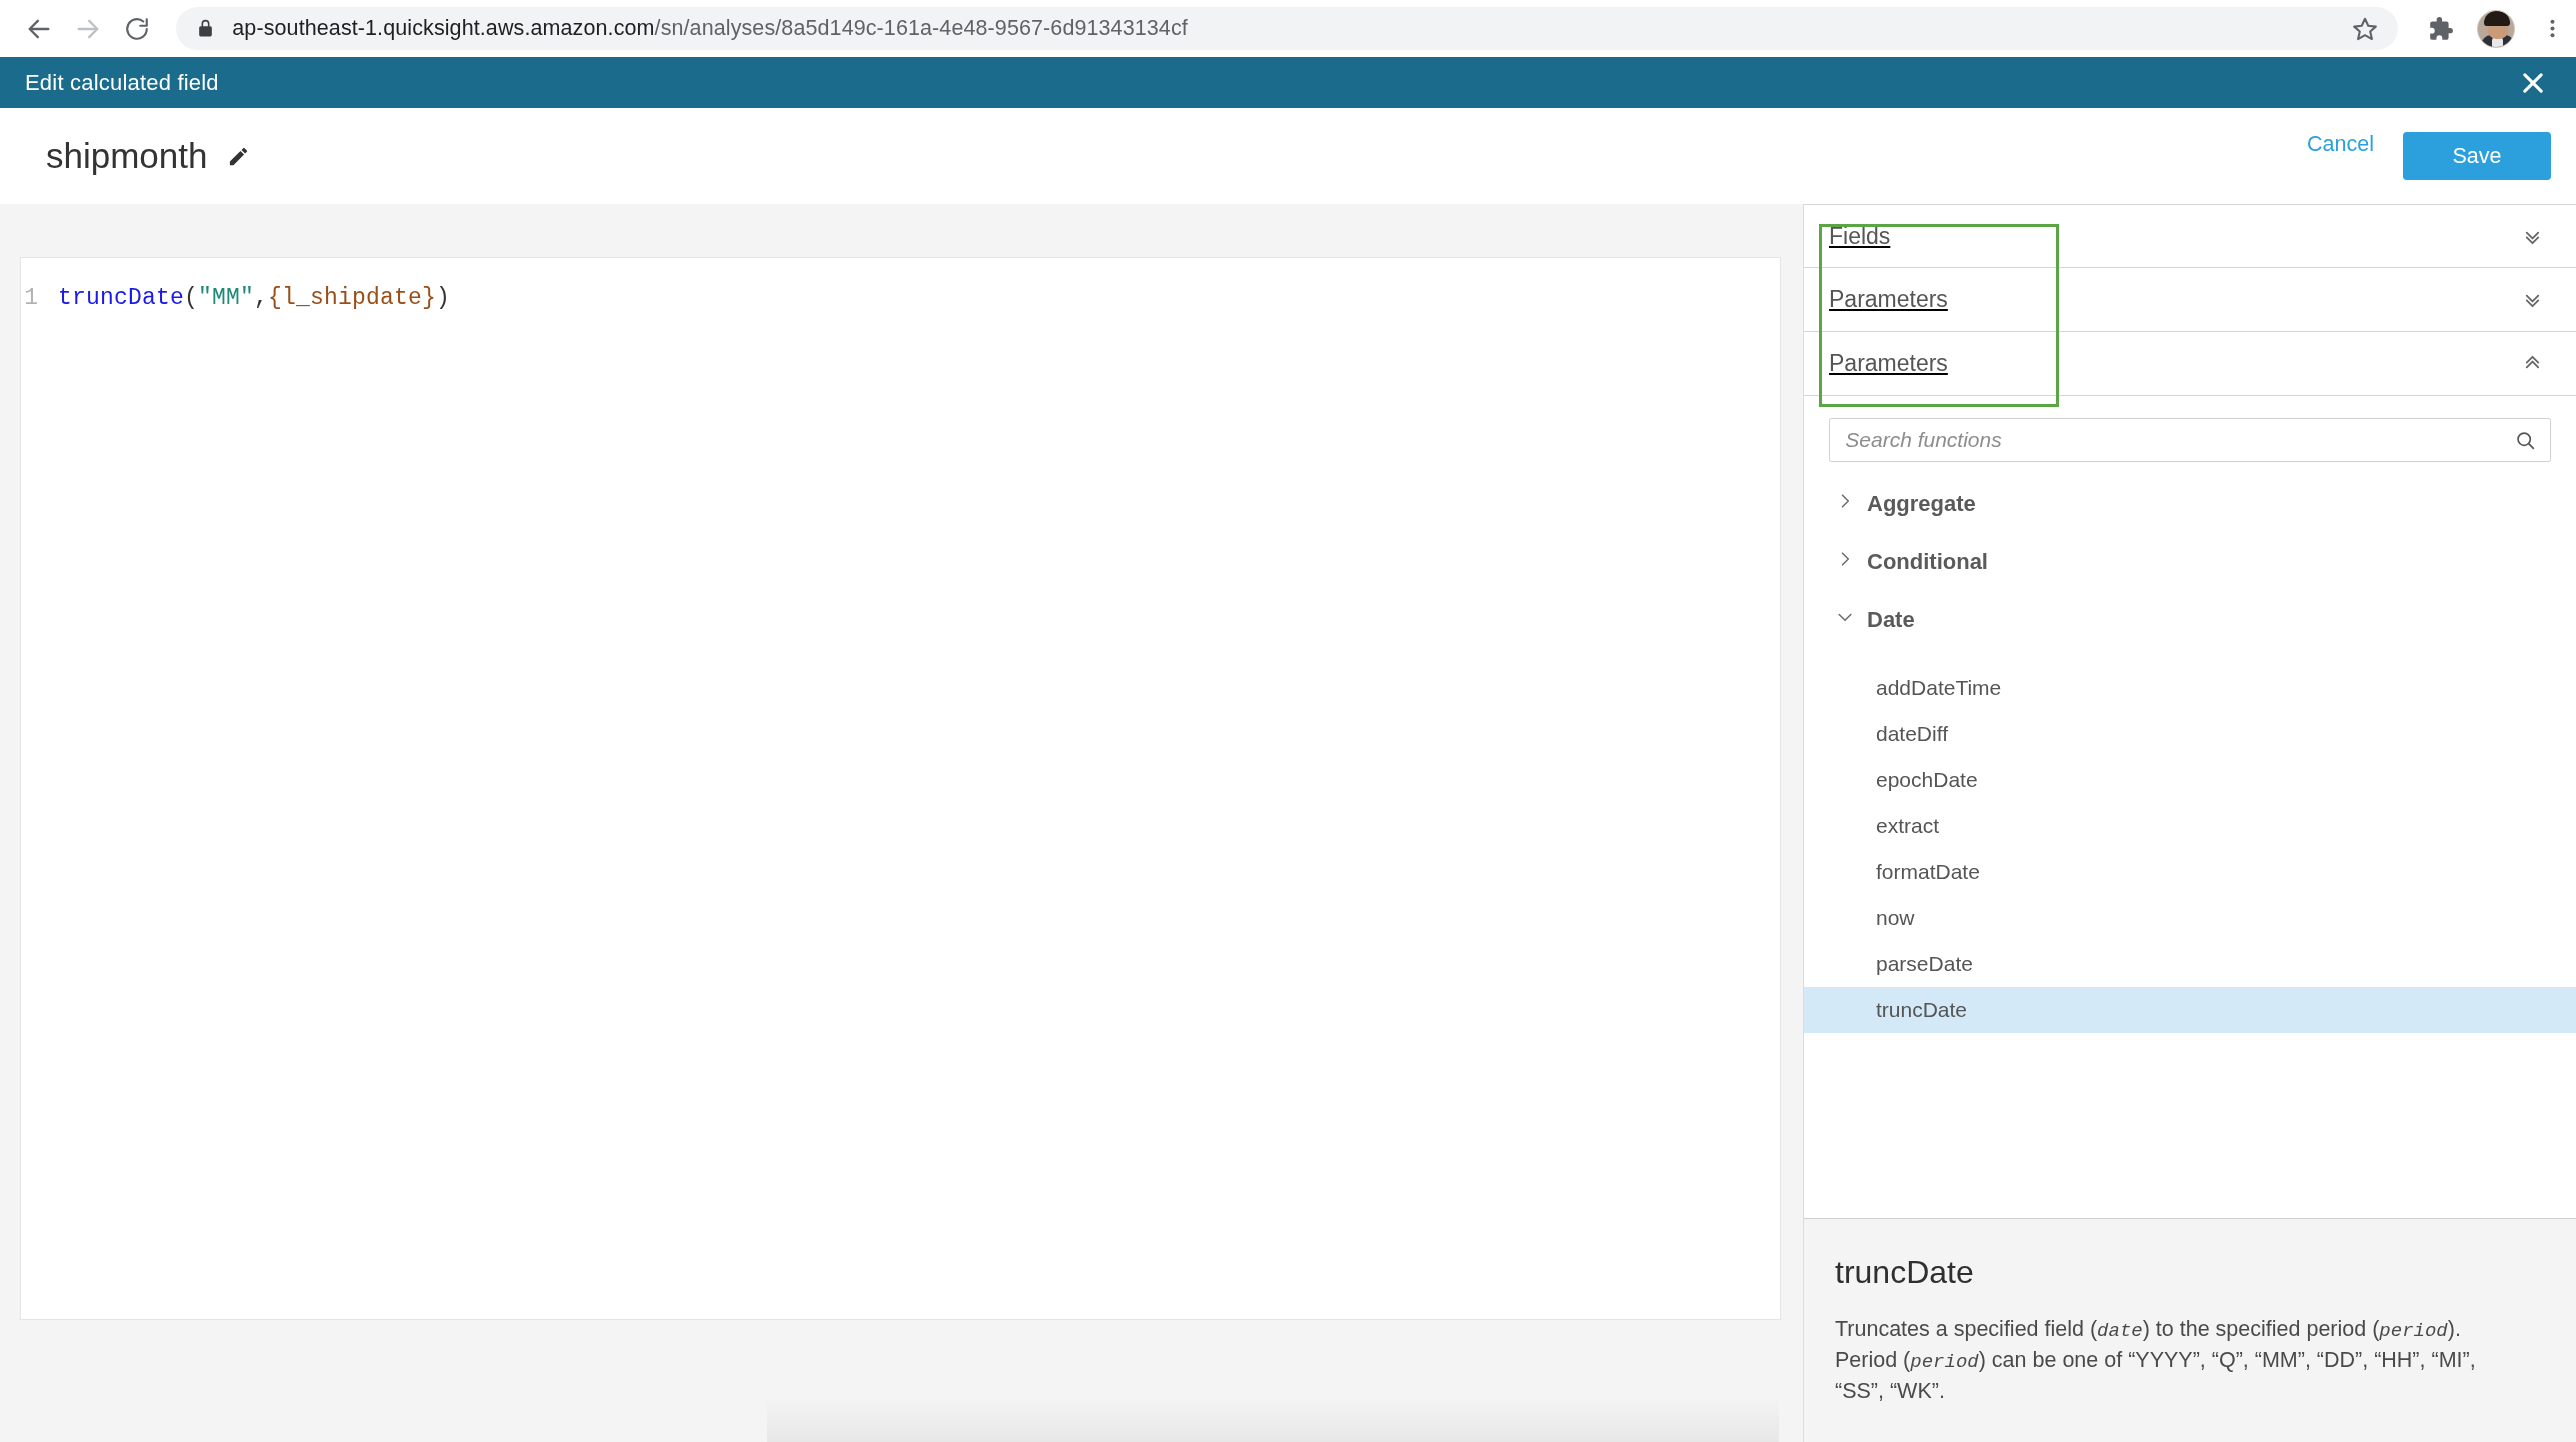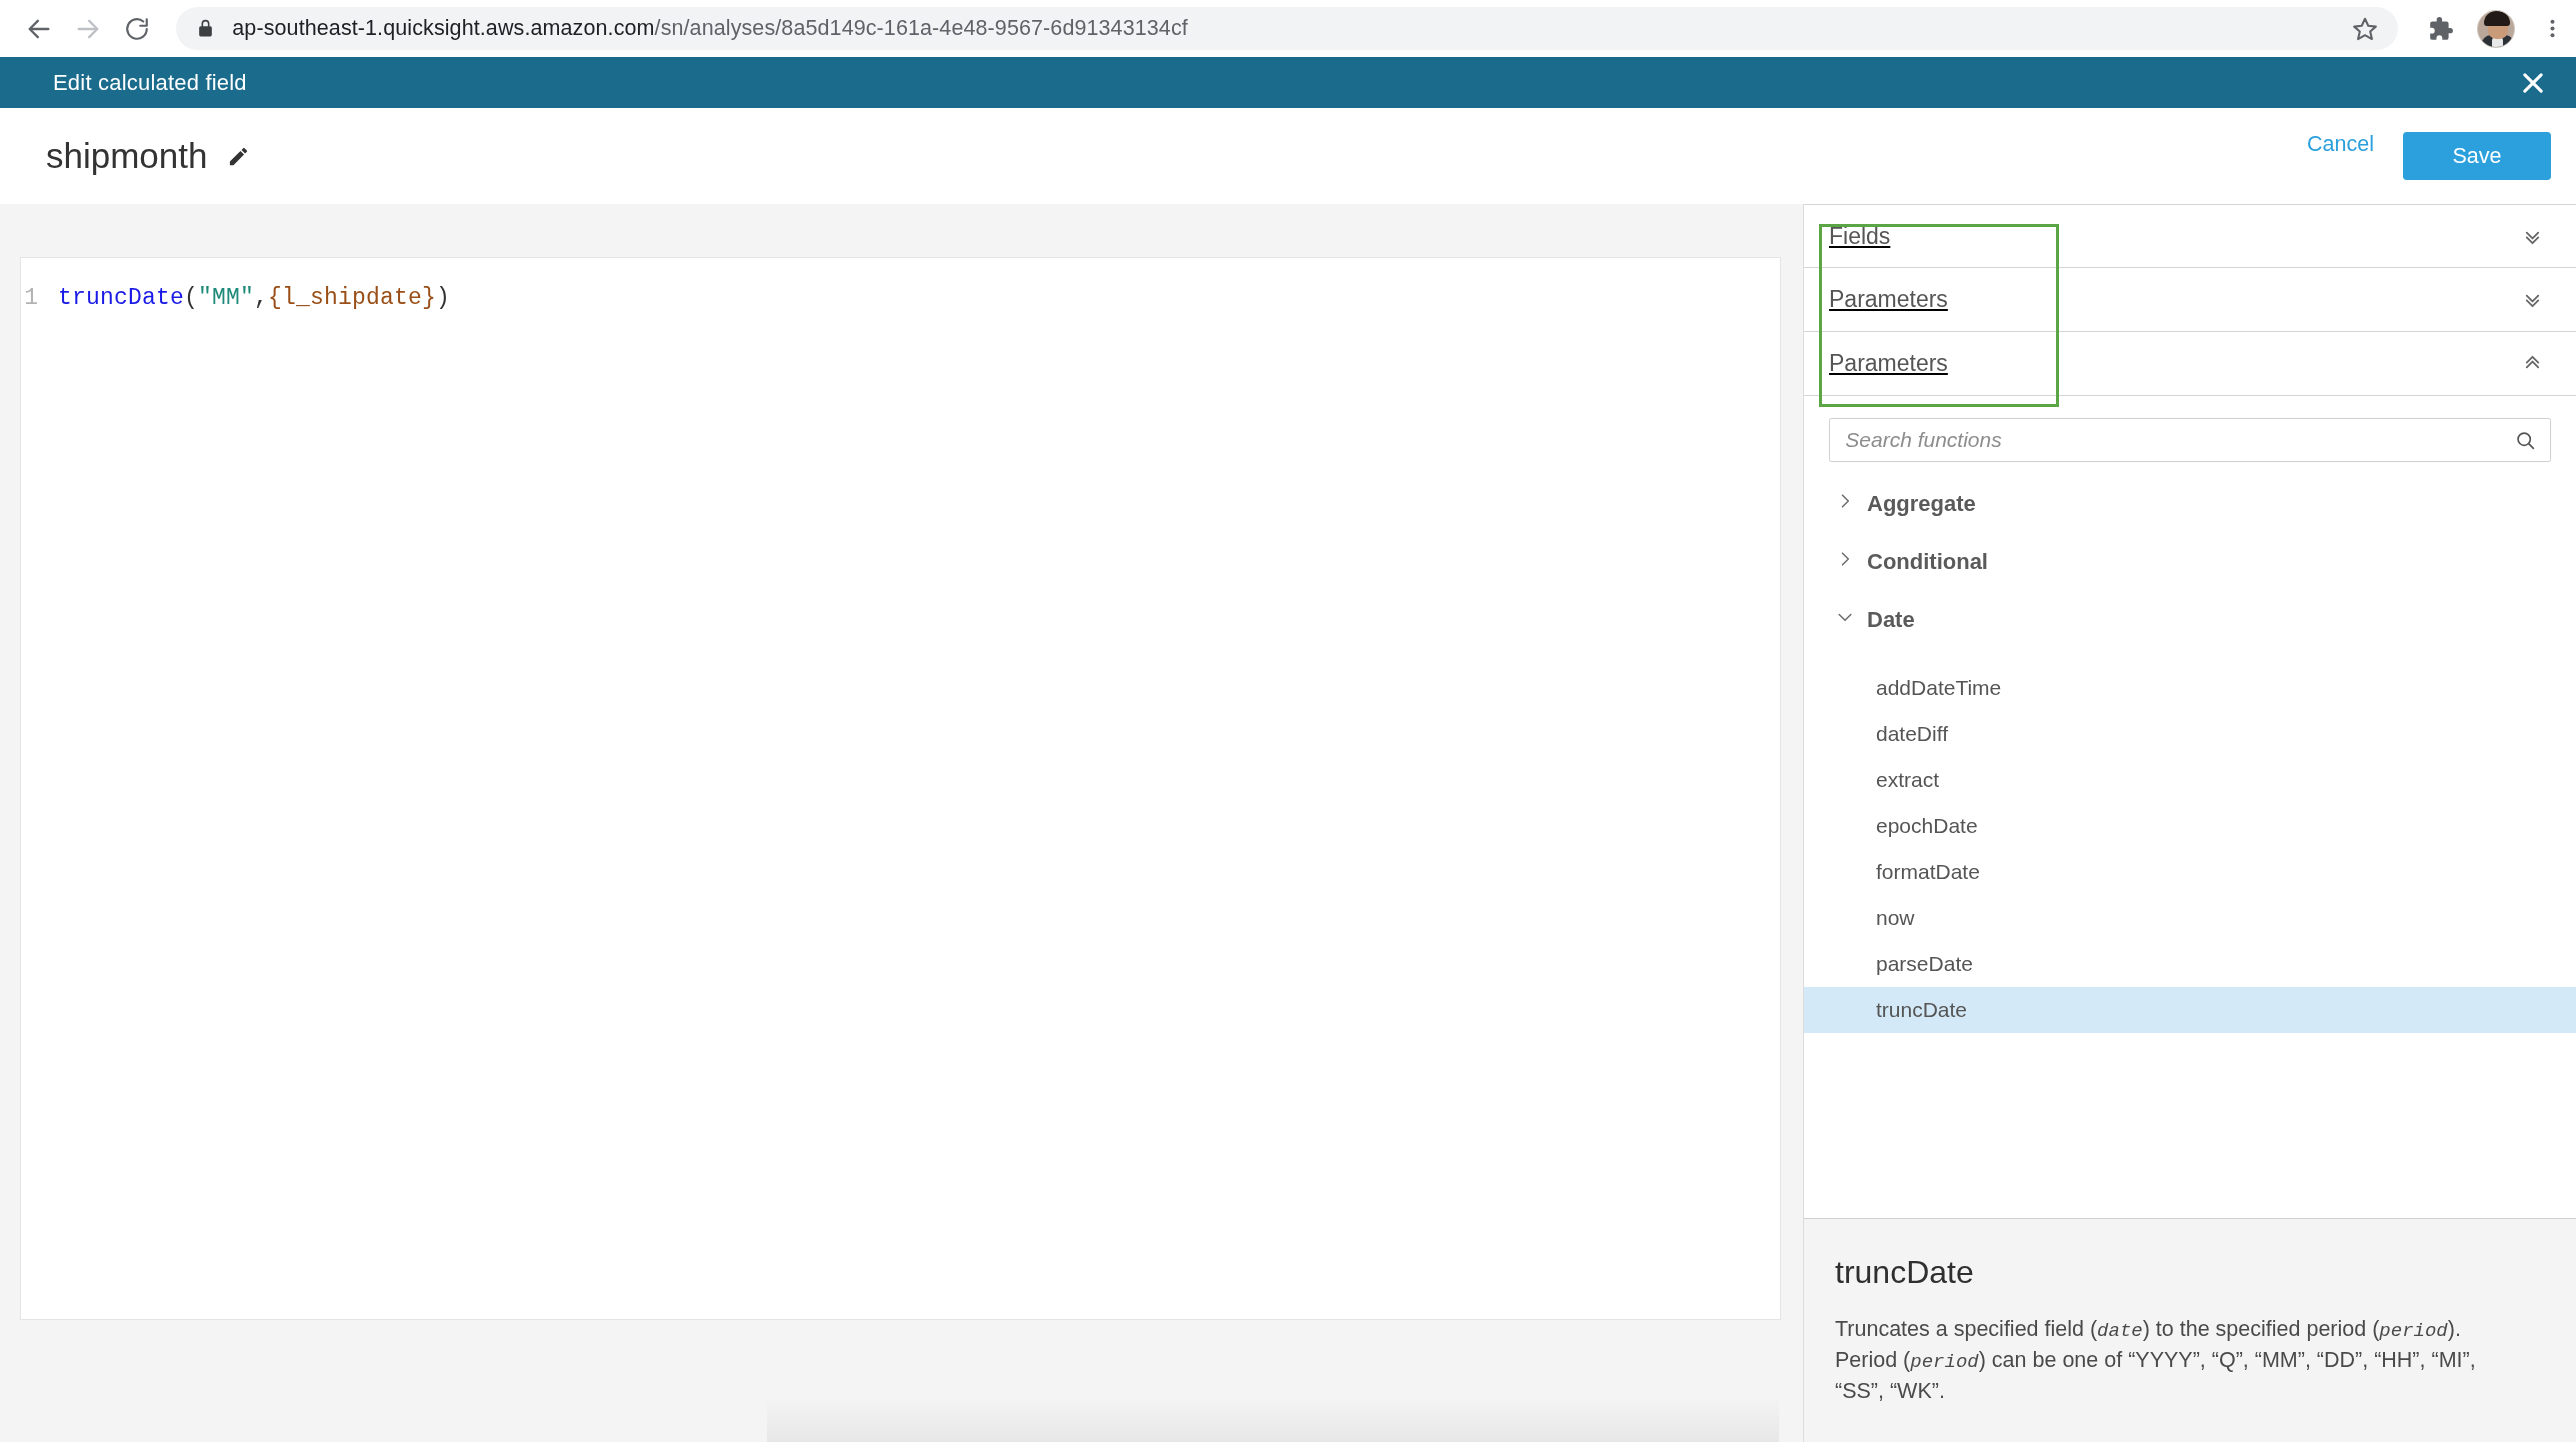--- a/index.html
+++ b/index.html
@@ -67,21 +67,21 @@
     background:#e8e8e8; border-radius:3.8px 3.8px 0 0;
   }
 
   
   .app-header {
     position:absolute; left:0; top:57px; width:2576px; height:51px;
     background:#1b6c8c;
     display:flex; align-items:center;
   }
   .app-header-title {
-    color:#ffffff; font-size:22px; padding-left:25px; letter-spacing:0.2px;margin-left:28px;
+    color:#ffffff; font-size:22px; padding-left:25px; letter-spacing:0.2px;
   }
   .close-x {
     margin-left:auto; margin-right:25px;
     width:37px; height:37px;
     display:flex; align-items:center; justify-content:center;
     color:#ffffff;
   }
 
   
   .title-row {
@@ -376,22 +376,22 @@
         <span class="cat-chev">
           <svg width="20" height="20" viewBox="0 0 24 24" fill="none" stroke="currentColor" stroke-width="1.8" stroke-linecap="round" stroke-linejoin="round">
               <polyline points="5 9 12 16 19 9"></polyline>
             </svg>
         </span>
         <span class="cat-label">Date</span>
       </div>
 
       <div class="fn-item">addDateTime</div>
       <div class="fn-item">dateDiff</div>
+      <div class="fn-item">epochDate</div>
       <div class="fn-item">extract</div>
-      <div class="fn-item">epochDate</div>
       <div class="fn-item">formatDate</div>
       <div class="fn-item">now</div>
       <div class="fn-item">parseDate</div>
       <div class="fn-item selected">truncDate</div>
     </div>
 
     <div class="doc-panel">
       <div class="doc-title">truncDate</div>
       <div class="doc-desc"><span>Truncates a specified field (</span><span class="mono">date</span><span>) to the specified period (</span><span class="mono">period</span><span>). Period (</span><span class="mono">period</span><span>) can be one of “YYYY”, “Q”, “MM”, “DD”, “HH”, “MI”, “SS”, “WK”.</span></div>
       <div class="doc-syntax-head">SYNTAX</div>

